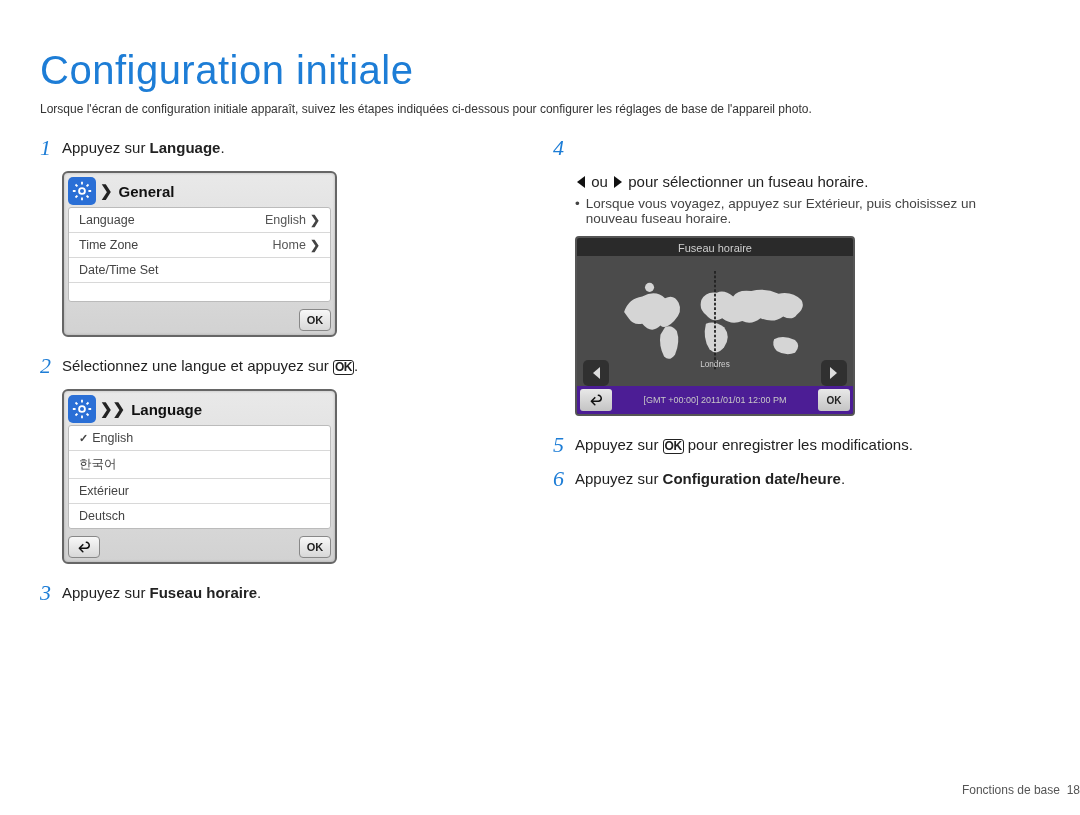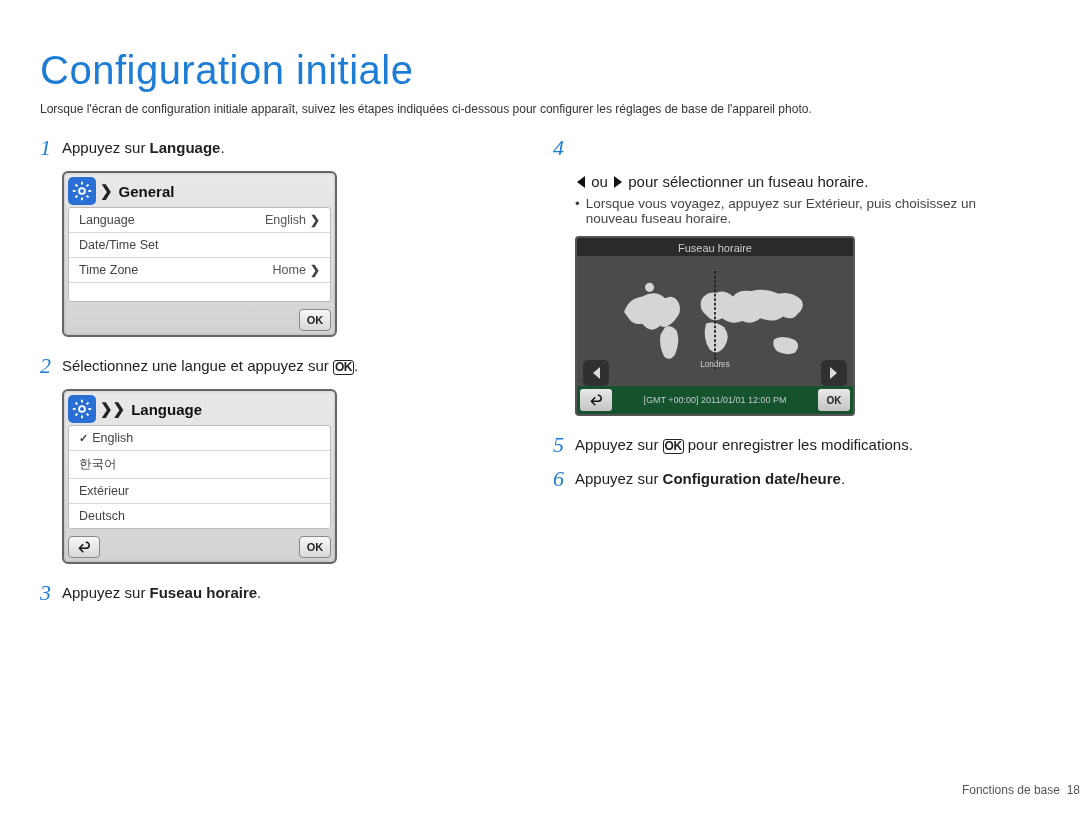--- a/index.html
+++ b/index.html
@@ -38,21 +38,21 @@
   .check { font-size: 11px; font-weight: 700; }
 
   .ok-inline { font-family: Arial, sans-serif; font-size: 12px; font-weight: 900; letter-spacing: -0.5px; padding: 0 1px; border: 1.2px solid #222; border-radius: 3px; display: inline-block; line-height: 1.05; vertical-align: 0px; }
 
   
   .world-device { width: 280px; margin: 10px 0 18px 22px; border: 2px solid #555; border-radius: 4px; background: #2a2a2a; overflow: hidden; }
   .world-title { color: #cfcfcf; font-size: 11px; text-align: center; padding: 4px 0 2px 0; }
   .world-body { position: relative; height: 130px; background: #4b4b4b; display: flex; align-items: flex-end; }
   .world-arrow { width: 26px; height: 26px; border-radius: 5px; background: rgba(0,0,0,0.35); margin: 0 6px; display: flex; align-items: center; justify-content: center; color: #eee; font-size: 16px; font-weight: 900; }
   .world-map-wrap { flex: 1; height: 100%; position: relative; }
-  .world-footer { display: flex; background: #14532d; }
+  .world-footer { display: flex; background: #4c1d95; }
   .world-back { width: 32px; height: 22px; background: linear-gradient(180deg,#e8e8e8,#c4c4c4); border-radius: 3px; margin: 3px; display: flex; align-items: center; justify-content: center; font-size: 13px; font-weight: 900; }
   .world-status { flex: 1; color: #c8c8c8; font-size: 9px; text-align: center; align-self: center; }
   .world-ok { width: 32px; height: 22px; background: linear-gradient(180deg,#e8e8e8,#c4c4c4); border-radius: 3px; margin: 3px; display: flex; align-items: center; justify-content: center; font-size: 10px; font-weight: 800; }
 
   .page-footer { position: absolute; bottom: 18px; left: 0; right: 0; text-align: right; font-size: 12px; color: #555; }
 </style>
 </head>
 <body>
 
 <div class="page">
@@ -82,26 +82,26 @@
           </div>
           <span class="dev-chev">❯</span>
           <span class="dev-title">General</span>
         </div>
         <div class="dev-body">
           <div class="dev-row">
             <span>Language</span>
             <span><span class="val">English</span><span class="chev">❯</span></span>
           </div>
           <div class="dev-row">
+            <span>Time Zone</span>
+            <span><span class="val">Home</span><span class="chev">❯</span></span>
+          </div>
+          <div class="dev-row">
             <span>Date/Time Set</span>
             <span class="val"></span>
-          </div>
-          <div class="dev-row">
-            <span>Time Zone</span>
-            <span><span class="val">Home</span><span class="chev">❯</span></span>
           </div>
           <div class="dev-row" style="border-bottom:none; height:18px;"></div>
         </div>
         <div class="dev-footer">
           <div class="dev-spacer"></div>
           <div class="dev-btn">OK</div>
         </div>
       </div>
 
       <div class="step">

